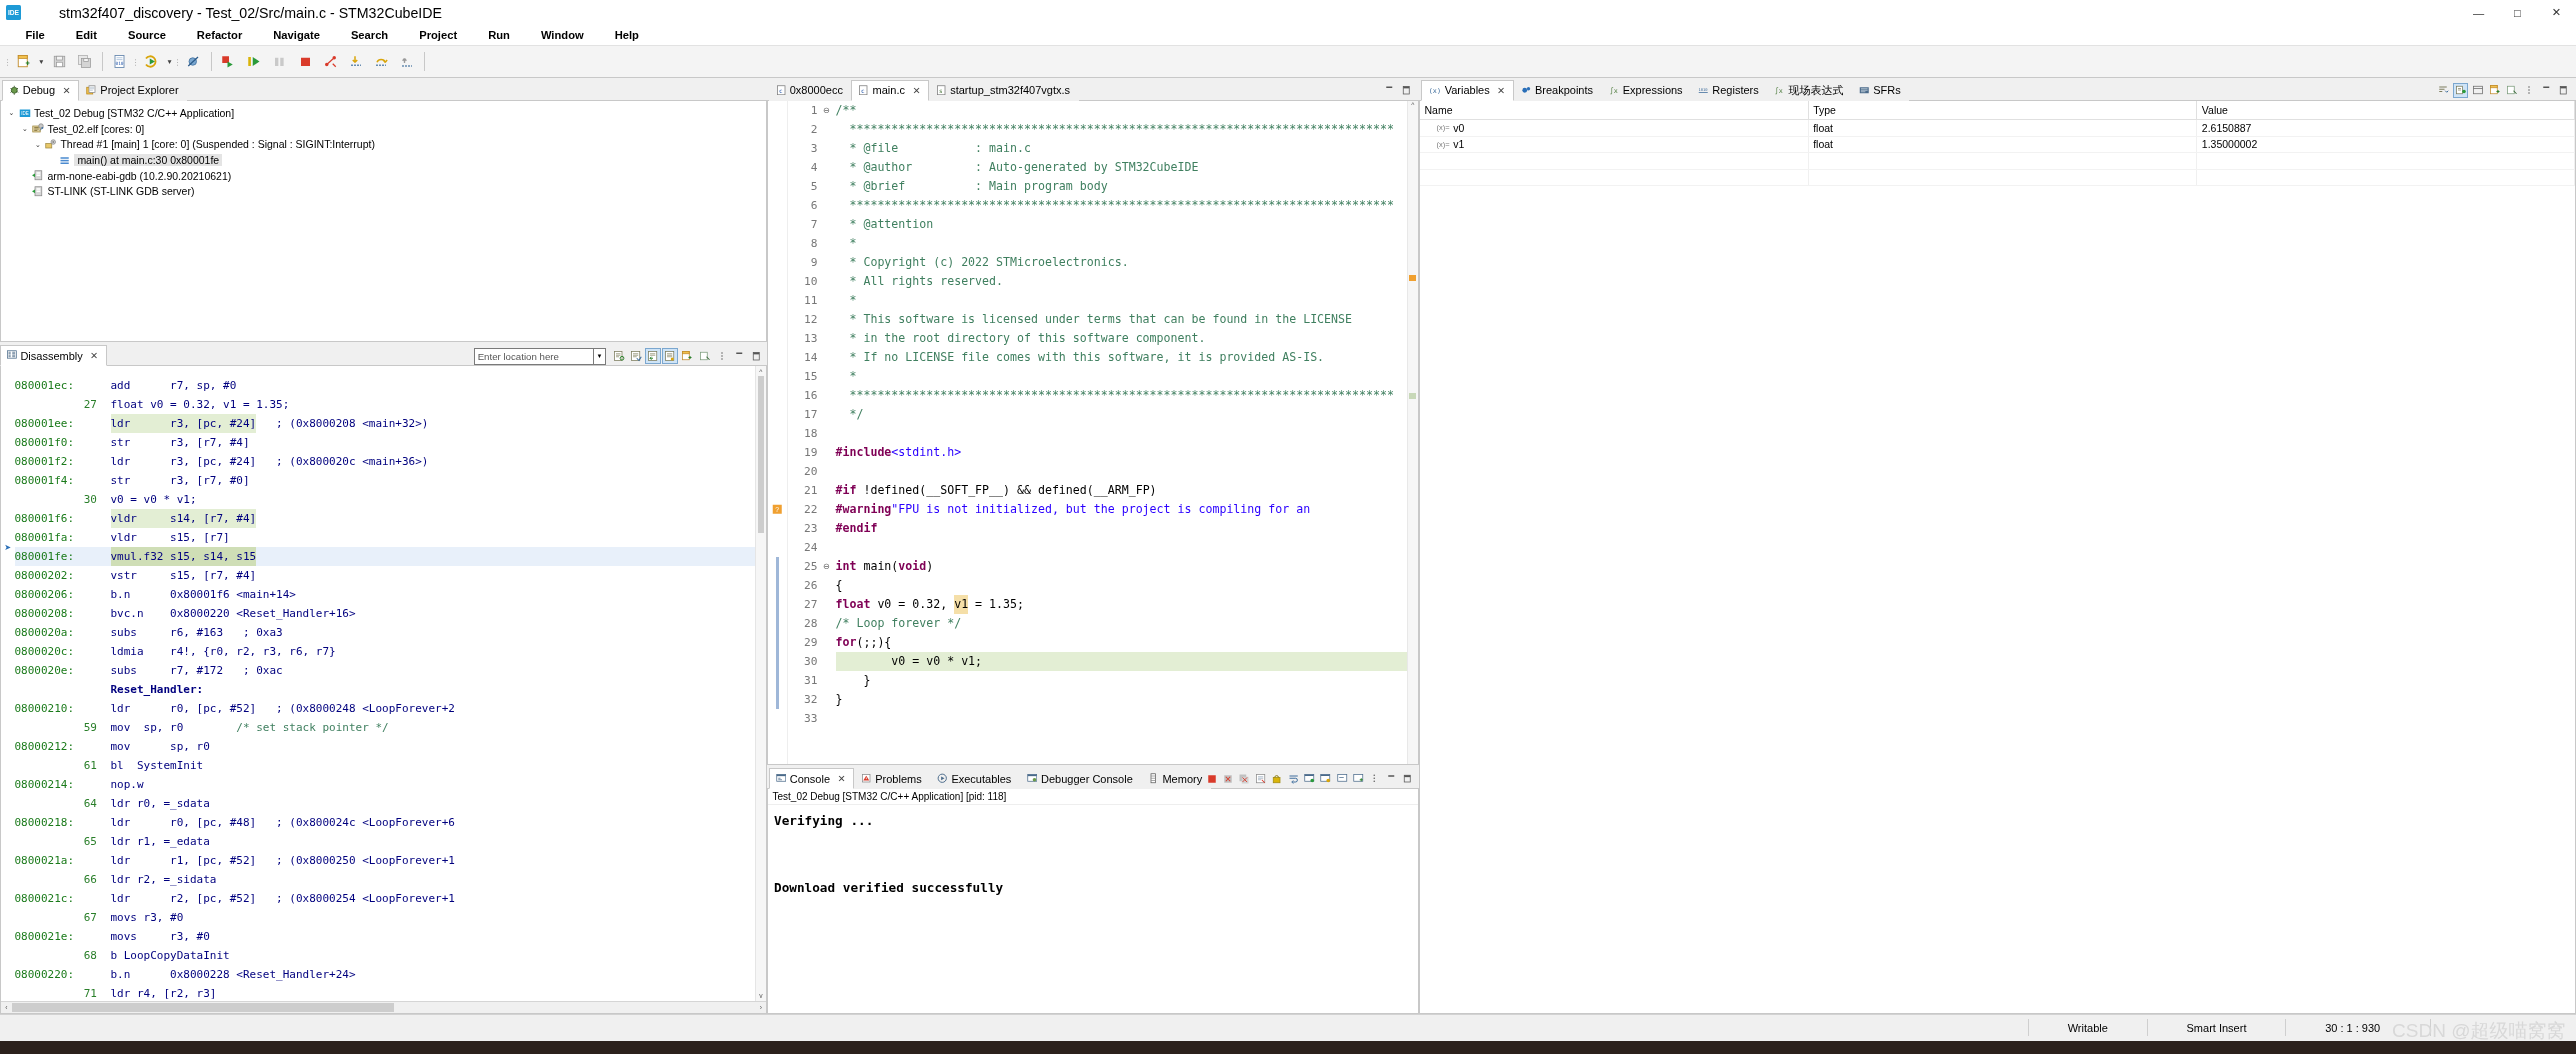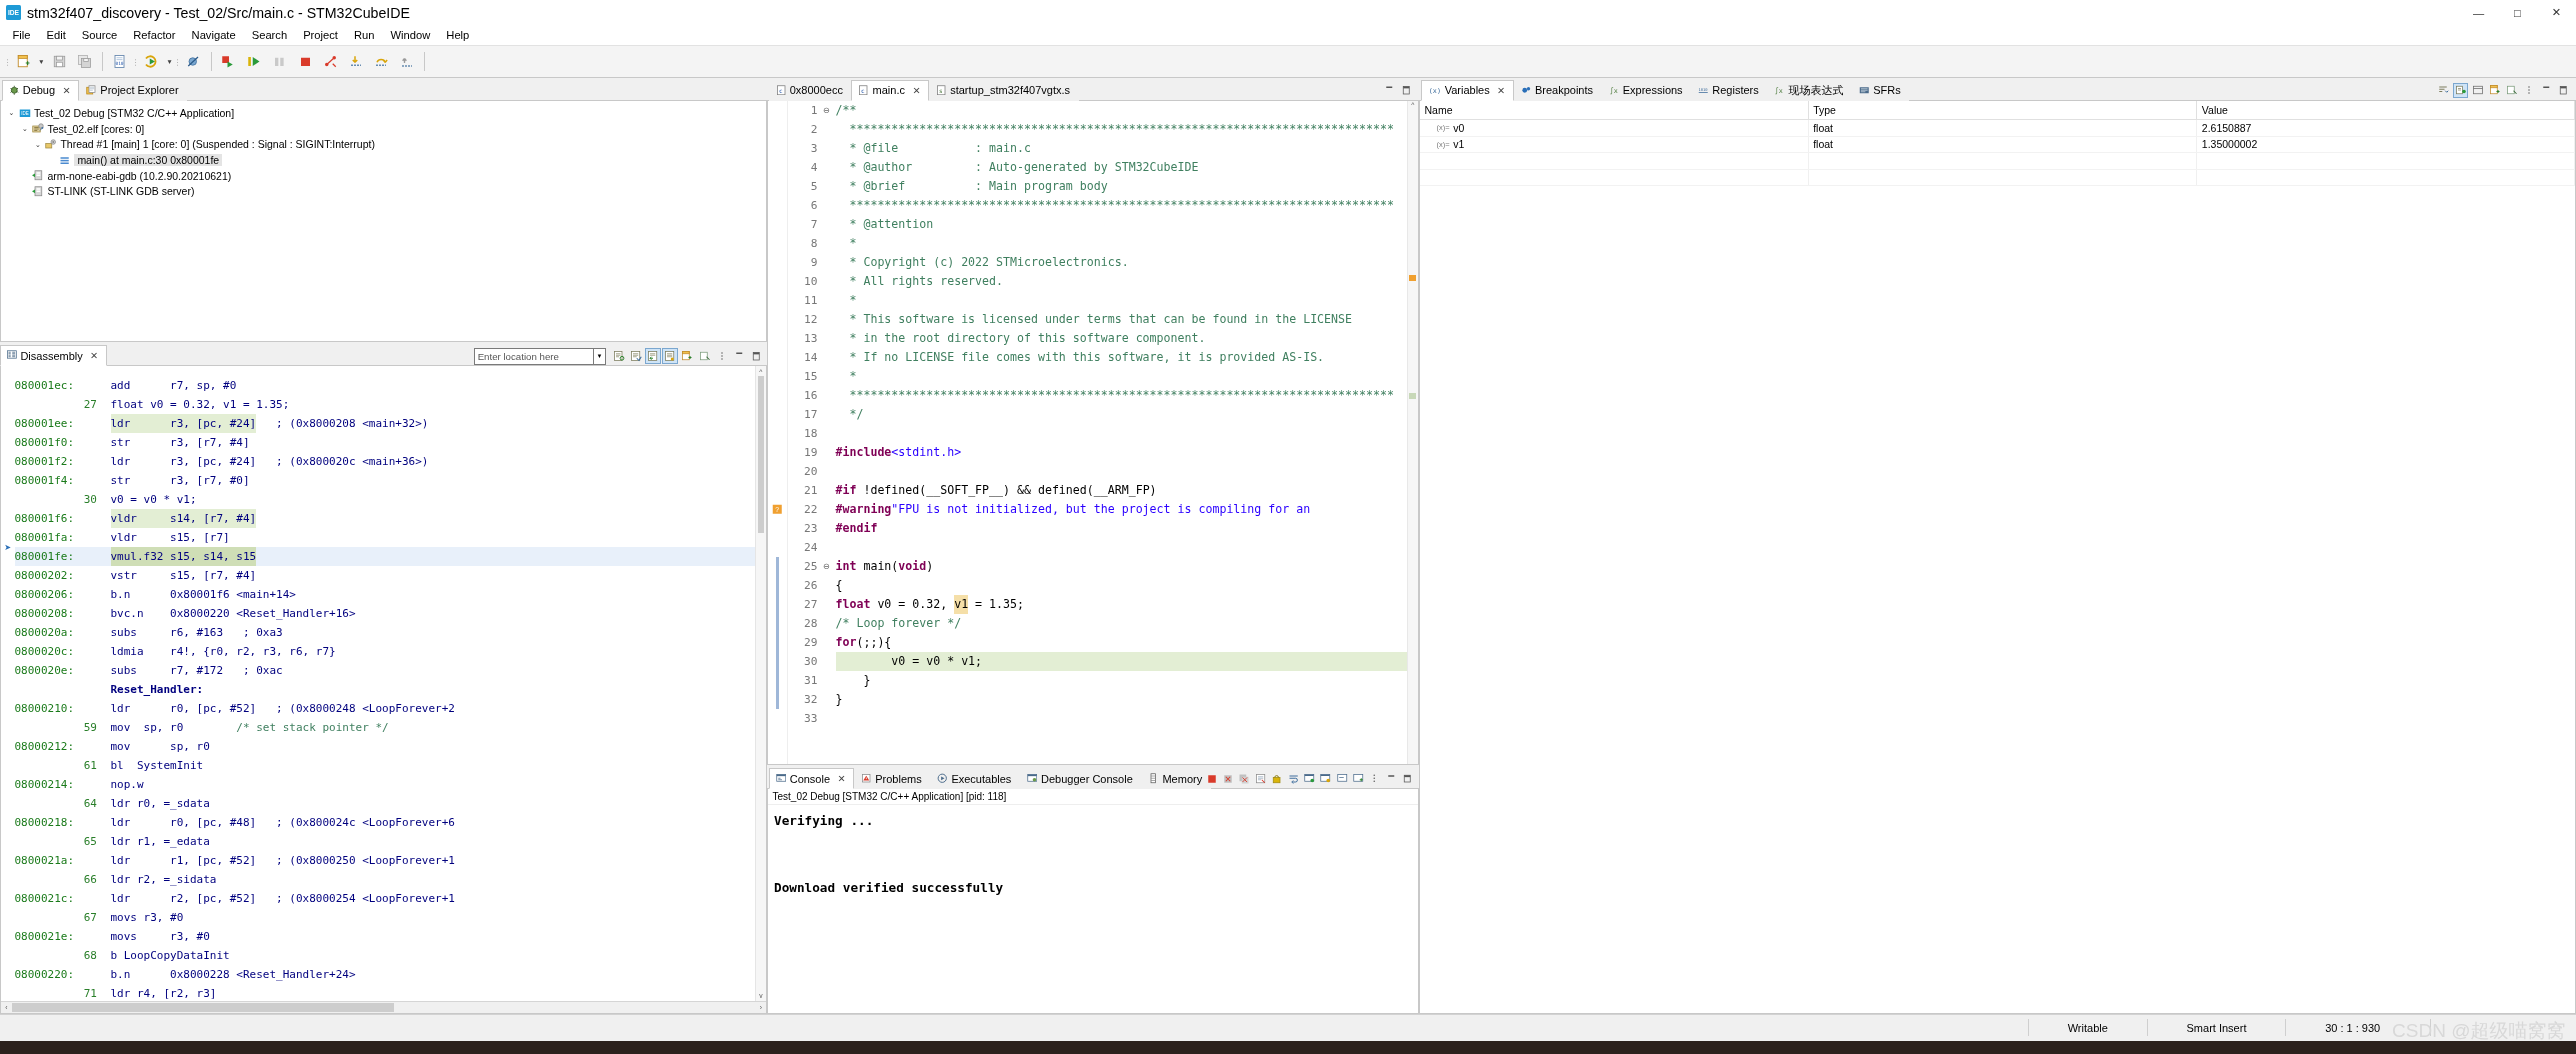--- a/index.html
+++ b/index.html
@@ -9,35 +9,35 @@
     overflow: hidden;
     background: #ffffff;
     font-family: "Liberation Sans", sans-serif;
     -webkit-font-smoothing: antialiased;
   }
   .app { width: 2576px; height: 1054px; display: flex; flex-direction: column; background:#f0f0f0; }
 
   
   .titlebar {
     height: 25.5px; background: #ffffff; display: flex; align-items: center;
-    padding-left: 6px; border-bottom: 0px solid #ddd; flex: none;
+    padding-left: 6px; border-bottom: 0px solid #ddd; flex: none; gap: 32px;
   }
   .title-ide-icon {
     width: 15px; height: 15px; background:#1e9ad6; color:#fff; font-size:6.7px;
     font-weight: bold; display:flex; align-items:center; justify-content:center;
     border-radius:1.5px; margin-right:6px; font-family:"Liberation Sans", sans-serif;
   }
   .title-text { font-size: 14.2px; color:#000; }
   .win-btns { margin-left:auto; display:flex; height:25.5px; }
   .win-btn { width:39px; height:25.5px; display:flex; align-items:center; justify-content:center; font-size:11.2px; color:#333; }
 
   
   .menubar {
     height: 19.5px; background:#ffffff; display:flex; align-items:center;
-    padding-left: 5px; gap: 1px; flex:none;
+    padding-left: 18px; gap: 16px; flex:none;font-weight:bold;
   }
   .menu-item { font-size:11.2px; color:#000; padding: 1.5px 7.5px; white-space:nowrap; }
 
   
   .toolbar {
     height: 33px; background:#f4f4f4; border-top:0.7px solid #e2e2e2;
     border-bottom:0.7px solid #c8c8c8; display:flex; align-items:center; padding:0 4.5px; gap:0px; flex:none;
   }
   .tb-btn { width:25.5px; height:25.5px; display:flex; align-items:center; justify-content:center; position:relative; }
   .tb-sep { width:0.7px; height:19.5px; background:#c8c8c8; margin:0 4.5px; }

